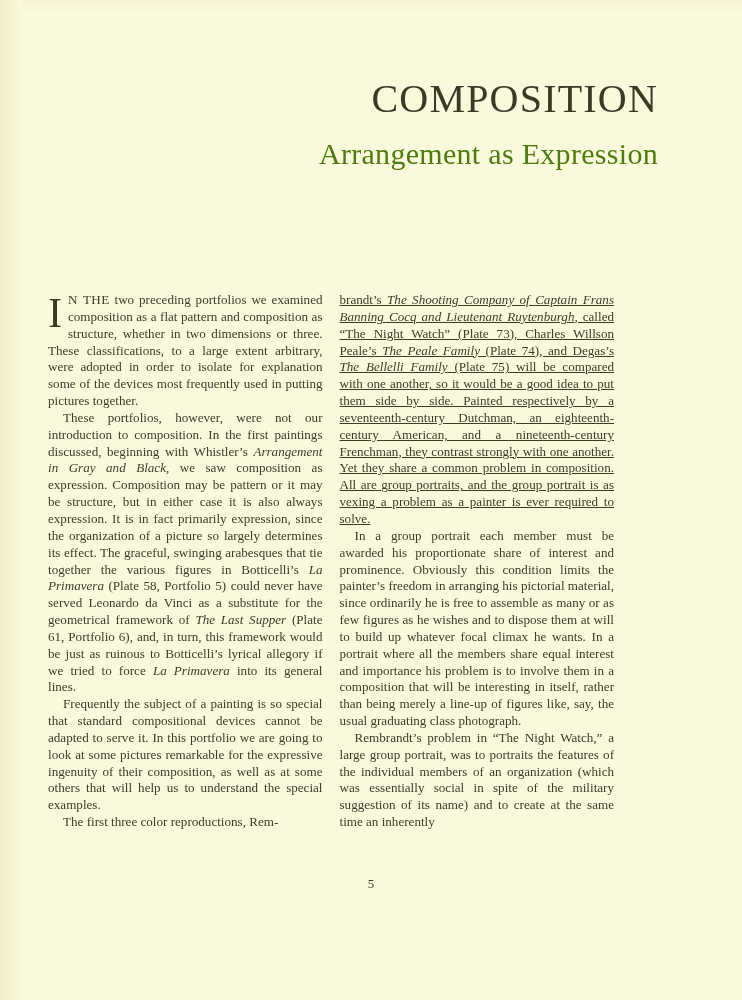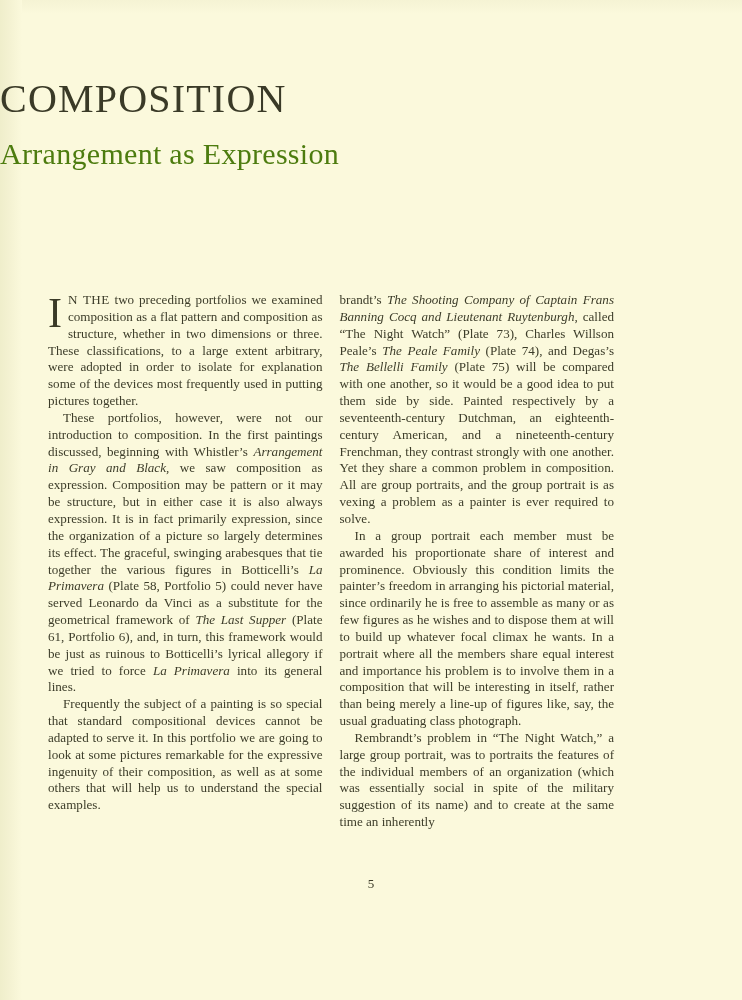--- a/index.html
+++ b/index.html
@@ -36,21 +36,21 @@
     width: 742px;
     height: 1000px;
   }
 
   
   .title-block {
     position: absolute;
     left: 0;
     top: 78px;
     width: 658px;
-    text-align: left;
+    text-align: right;
   }
   .main-title {
     font-size: 40px;
     letter-spacing: 1.2px;
     font-weight: normal;
     margin: 0;
     line-height: 1.05;
     color: #3a3a27;
   }
   .sub-title {
@@ -79,20 +79,21 @@
     text-align: justify;
     text-justify: inter-word;
     hyphens: none;
   }
   .col p {
     margin: 0;
     text-indent: 1.15em;
   }
   .col p.no-indent {
     text-indent: 0;
+    text-decoration: underline;
   }
   .col p.lead {
     text-indent: 0;
   }
   i, .it {
     font-style: italic;
   }
 
   
   .dropcap {
@@ -134,20 +135,21 @@
   </div>
 
   <div class="columns">
 
     <div class="col">
       <p class="lead">
         <span class="dropcap">I</span><span class="smallcaps">N THE</span><span> two preceding portfolios we examined composition as a flat pattern and composition as structure, whether in two dimensions or three. These classifications, to a large extent arbitrary, were adopted in order to isolate for explanation some of the devices most frequently used in putting pictures together.</span>
       </p>
       <p><span>These portfolios, however, were not our introduction to composition. In the first paintings discussed, beginning with Whistler’s </span><span class="it">Arrangement in Gray and Black</span><span>, we saw composition as expression. Composition may be pattern or it may be structure, but in either case it is also always expression. It is in fact primarily expression, since the organization of a picture so largely determines its effect. The graceful, swinging arabesques that tie together the various figures in Botticelli’s </span><span class="it">La Primavera</span><span> (Plate 58, Portfolio 5) could never have served Leonardo da Vinci as a substitute for the geometrical framework of </span><span class="it">The Last Supper</span><span> (Plate 61, Portfolio 6), and, in turn, this framework would be just as ruinous to Botticelli’s lyrical allegory if we tried to force </span><span class="it">La Primavera</span><span> into its general lines.</span></p>
       <p><span>Frequently the subject of a painting is so special that standard compositional devices cannot be adapted to serve it. In this portfolio we are going to look at some pictures remarkable for the expressive ingenuity of their composition, as well as at some others that will help us to understand the special examples.</span></p>
+      <p><span>The first three color reproductions, Rem-</span></p>
     </div>
 
     <div class="col">
       <p class="no-indent"><span>brandt’s </span><span class="it">The Shooting Company of Captain Frans Banning Cocq and Lieutenant Ruytenburgh</span><span>, called “The Night Watch” (Plate 73), Charles Willson Peale’s </span><span class="it">The Peale Family</span><span> (Plate 74), and Degas’s </span><span class="it">The Bellelli Family</span><span> (Plate 75) will be compared with one another, so it would be a good idea to put them side by side. Painted respectively by a seventeenth-century Dutchman, an eighteenth-century American, and a nineteenth-century Frenchman, they contrast strongly with one another. Yet they share a common problem in composition. All are group portraits, and the group portrait is as vexing a problem as a painter is ever required to solve.</span></p>
       <p><span>In a group portrait each member must be awarded his proportionate share of interest and prominence. Obviously this condition limits the painter’s freedom in arranging his pictorial material, since ordinarily he is free to assemble as many or as few figures as he wishes and to dispose them at will to build up whatever focal climax he wants. In a portrait where all the members share equal interest and importance his problem is to involve them in a composition that will be interesting in itself, rather than being merely a line-up of figures like, say, the usual graduating class photograph.</span></p>
       <p><span>Rembrandt’s problem in “The Night Watch,” a large group portrait, was to portraits the features of the individual members of an organization (which was essentially social in spite of the military suggestion of its name) and to create at the same time an inherently</span></p>
     </div>
 
   </div>
 

